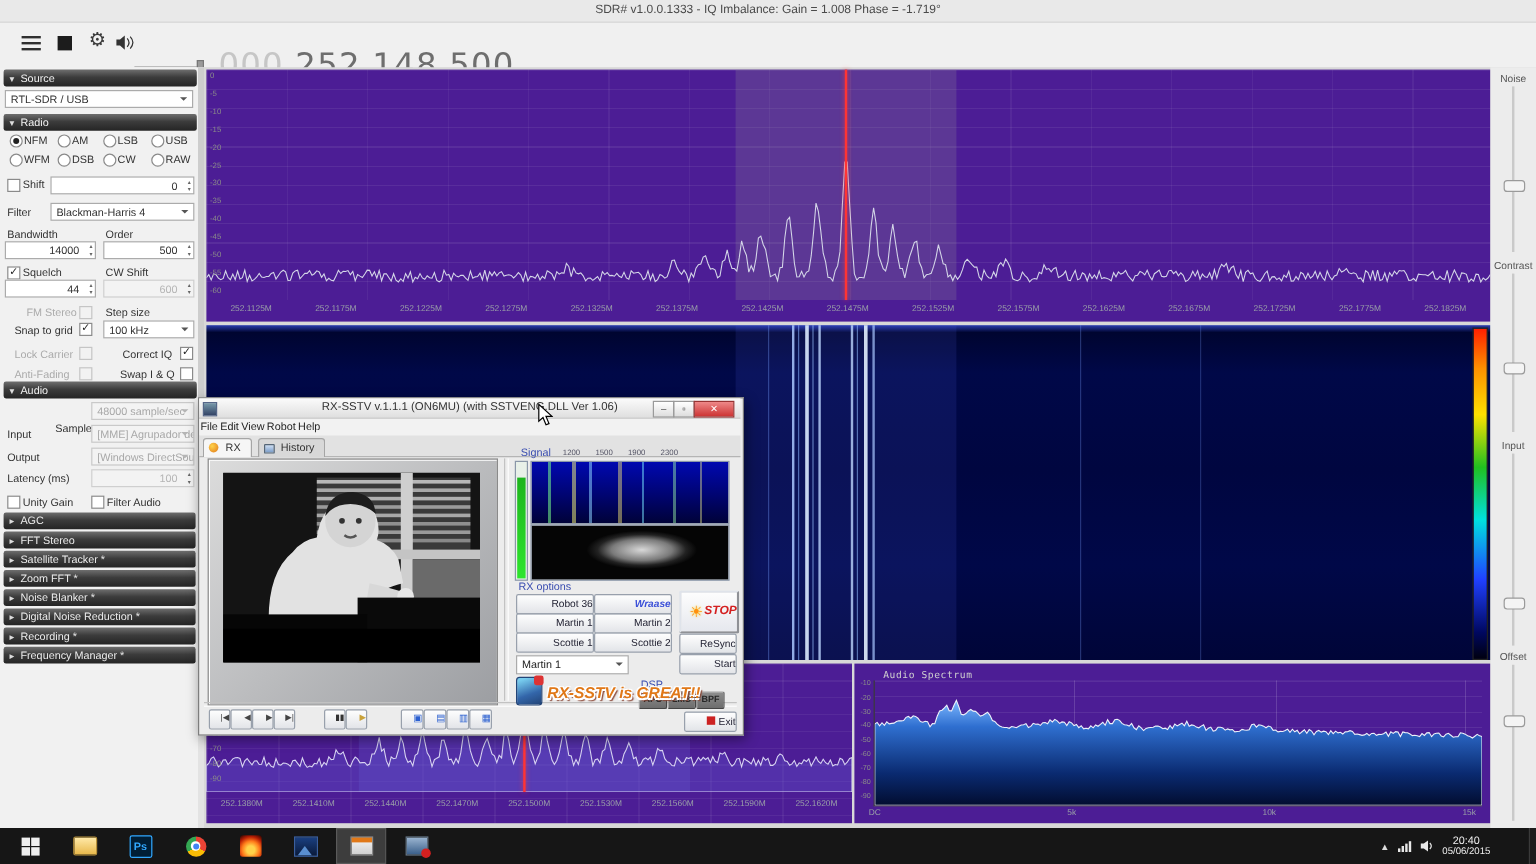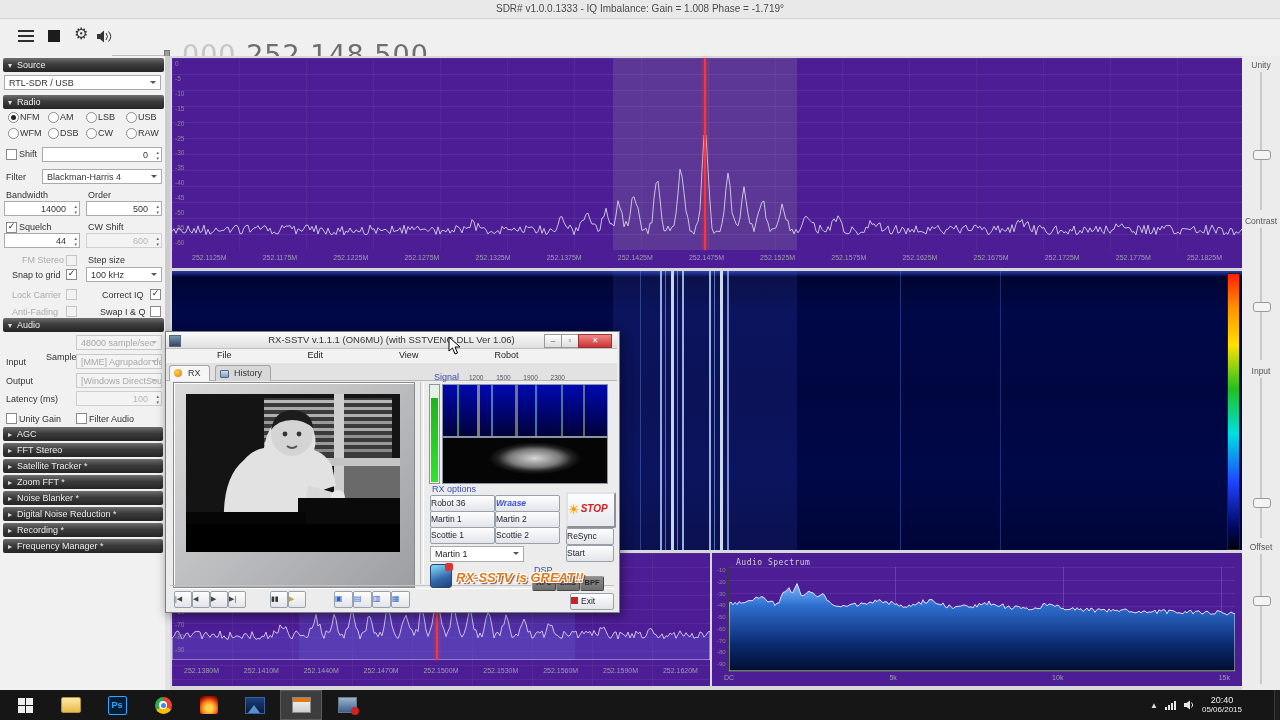--- a/index.html
+++ b/index.html
@@ -89,35 +89,35 @@
   #sstv{left:165px;top:331px;width:453px;height:280px;background:#ececec;border:1px solid #7d7d7d;
     box-shadow:2px 3px 10px rgba(0,0,0,.45);font-size:9px;color:#222;}
   #sstv-title{left:0;top:0;width:451px;height:16px;background:linear-gradient(#fbfbfb,#dfdfdf);
     border-bottom:1px solid #c0c0c0;}
   #sstv-title .t{position:absolute;left:0;right:0;text-align:center;font-size:9.5px;color:#333;line-height:16px;}
   #sstv-appicon{left:3px;top:3px;width:10px;height:10px;background:linear-gradient(#79a,#346);border:1px solid #568;}
   .winbtn{position:absolute;top:2px;height:12px;border:1px solid #9a9a9a;background:linear-gradient(#fff,#ddd);
     font-size:8px;line-height:11px;text-align:center;color:#444;}
   #btn-close{background:linear-gradient(#e88,#c33);color:#fff;border-color:#933;font-weight:bold;}
   #sstv-menus{left:0;top:17px;width:451px;height:14px;background:#f2f2f2;}
-  #sstv-menus span{display:inline-block;padding:1px 25px;font-size:9px;color:#222;margin-left:26px;}
+  #sstv-menus span{display:inline-block;padding:1px 1px;font-size:9px;color:#222;}
   #sstv-tabs{left:0;top:31px;width:451px;height:17px;background:#e2e2e2;border-bottom:1px solid #b5b5b5;}
   .tab{position:absolute;top:2px;height:15px;border:1px solid #a5a5a5;border-bottom:none;border-radius:3px 3px 0 0;
     font-size:9px;line-height:14px;padding:0 8px 0 18px;background:#d8d8d8;color:#333;}
   .tab.active{background:#f6f6f6;}
   .tab .ticon{position:absolute;left:4px;top:3px;width:8px;height:8px;border-radius:50%;}
   #tab-rx .ticon{background:radial-gradient(circle at 35% 35%,#ffd24a,#e07818);}
   #tab-history .ticon{border-radius:1px;background:linear-gradient(#cfe0f5,#7a9cc8);border:1px solid #567;width:7px;height:6px;top:4px;}
   #img-frame{left:7px;top:50px;width:240px;height:204px;background:linear-gradient(135deg,#dcdcdc,#9c9ea2);
     border:1px solid #8a8a8a;box-shadow:inset 1px 1px 0 #fff;}
   #photo{left:12px;top:11px;width:214px;height:158px;background:#050505;}
   .vgroove{position:absolute;width:2px;border-left:1px solid #c2c2c2;border-right:1px solid #fdfdfd;}
   .hgroove{position:absolute;height:2px;border-top:1px solid #c2c2c2;border-bottom:1px solid #fdfdfd;}
   .sbtn{position:absolute;height:15px;border:1px solid #98a0ac;border-radius:2px;background:linear-gradient(#fefefe,#e2e4e8);
-    font-size:8.5px;text-align:left;line-height:14px;color:#223;}
+    font-size:8.5px;text-align:right;line-height:14px;color:#223;}
   .navbtn{width:16px;font-size:7px;color:#444;}
   #sig-label,#rxopt-label,#dsp-label{color:#3a4db0;font-size:9px;}
   #sig-marks{display:flex;justify-content:space-between;font-size:6.5px;color:#556;}
   #sig-bar{background:#e8f0e8;border:1px solid #8a96a8;}
   #sig-bar div{position:absolute;bottom:1px;left:1px;right:1px;height:86%;background:linear-gradient(180deg,#1db41d,#2ee52e);}
   #sig-wf{border:1px solid #8a96a8;background:
     linear-gradient(90deg,transparent 0 14px,rgba(120,255,140,.55) 14px 16px,transparent 16px 34px,rgba(255,255,120,.5) 34px 37px,transparent 37px 48px,rgba(140,210,255,.55) 48px 50px,transparent 50px 72px,rgba(255,240,120,.45) 72px 75px,transparent 75px 92px,rgba(120,230,255,.5) 92px 94px,transparent 94px 118px,rgba(160,255,170,.45) 118px 120px,transparent 120px 140px,rgba(255,255,140,.4) 140px 142px,transparent 142px),
     linear-gradient(180deg,#0008b0 0,#000470 55%,#000238 100%);}
   #sig-img{border:1px solid #8a96a8;background:radial-gradient(ellipse 46px 16px at 56% 45%,#d8d8d8,#7a7a7a 55%,#222 80%,#050505 100%);}
   .modebtn{font-size:8.5px;}
@@ -383,21 +383,21 @@
       </div>
     <div class="xlabels" style="left:12px;top:121px;width:506px;font-size:7px;">
         <span>DC</span>
         <span>5k</span>
         <span>10k</span>
         <span>15k</span>
       </div>
   </div>
 
   <div id="sliders" class="abs">
-    <div class="sl-label" style="top:4px;">Unity</div>
+    <div class="sl-label" style="top:4px;">Noise</div>
     <div class="sl-track" style="top:16px;height:138px;"></div>
     <div class="sl-thumb" style="top:94px;"></div>
     <div class="sl-label" style="top:160px;">Contrast</div>
     <div class="sl-track" style="top:172px;height:132px;"></div>
     <div class="sl-thumb" style="top:246px;"></div>
     <div class="sl-label" style="top:310px;">Input</div>
     <div class="sl-track" style="top:322px;height:160px;"></div>
     <div class="sl-thumb" style="top:442px;"></div>
     <div class="sl-label" style="top:486px;">Offset</div>
     <div class="sl-track" style="top:498px;height:130px;"></div>

